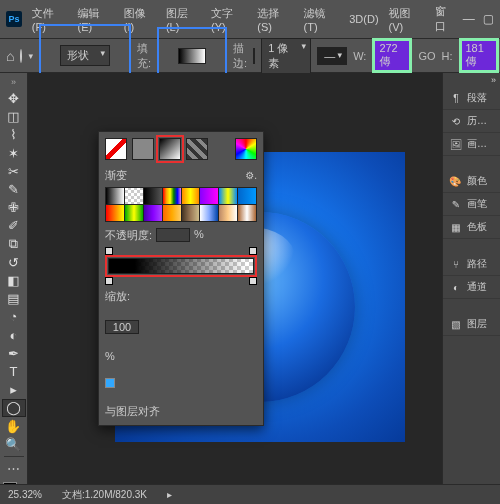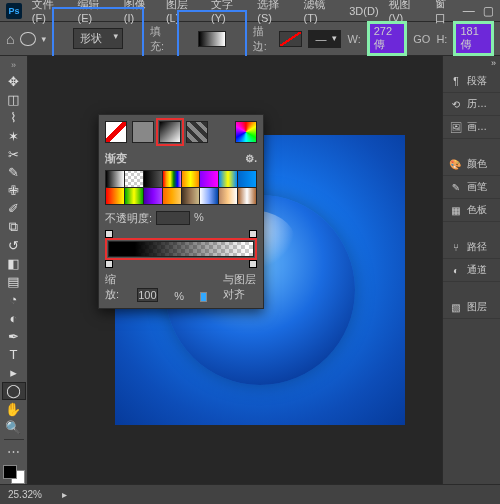--- a/index.html
+++ b/index.html
@@ -1,19 +1,19 @@
 <!DOCTYPE html>
 <html><head>
 <meta charset="utf-8">
 <style>
   * { box-sizing: border-box; margin: 0; padding: 0; font-family: "Microsoft YaHei", sans-serif; }
   body { width: 500px; height: 504px; background: #535353; color: #ccc; font-size: 11px; overflow: hidden; position: relative; }
   
   
-  .menubar { height: 22px; background: #535353; display: flex; align-items: center; padding: 0 6px; gap: 2px; border-bottom: 1px solid #2a2a2a; }
+  .menubar { height: 39px; background: #535353; display: flex; align-items: center; padding: 0 6px; gap: 2px; border-bottom: 1px solid #2a2a2a; }
   .menubar .ps-icon { width: 16px; height: 16px; background: #001e36; color: #31a8ff; font-weight: bold; font-size: 9px; display: flex; align-items: center; justify-content: center; border-radius: 2px; margin-right: 4px; }
   .menubar .menu-item { padding: 2px 4px; cursor: pointer; }
   .menubar .win-controls { margin-left: auto; display: flex; gap: 8px; font-size: 12px; }
   
   
   .optionsbar { height: 34px; background: #535353; display: flex; align-items: center; padding: 0 6px; gap: 6px; border-bottom: 1px solid #2a2a2a; }
   .optionsbar .home-icon { font-size: 14px; }
   .optionsbar .shape-icon { width: 18px; height: 14px; border: 1.5px solid #ccc; border-radius: 50%; }
   .optionsbar .drop { background: #3f3f3f; border: 1px solid #222; padding: 2px 16px 2px 6px; position: relative; min-width: 50px; }
   .optionsbar .drop::after { content: "▾"; position: absolute; right: 4px; top: 2px; font-size: 9px; }
@@ -60,21 +60,21 @@
   .swatch-row { display: flex; gap: 5px; margin-bottom: 8px; }
   .sw { width: 22px; height: 22px; border: 1px solid #222; cursor: pointer; }
   .sw.nofill { background: #fff; position: relative; }
   .sw.nofill::after { content: ""; position: absolute; inset: 0; background: linear-gradient(to bottom right, transparent 42%, #e00 42%, #e00 58%, transparent 58%); }
   .sw.solid { background: #888; }
   .sw.grad { background: linear-gradient(135deg, #000, #fff); }
   .sw.grad.hl { outline: 2px solid #e93030; outline-offset: 1px; }
   .sw.pattern { background: repeating-linear-gradient(45deg, #333 0 4px, #888 4px 8px); }
   .sw.picker { background: conic-gradient(red, yellow, lime, cyan, blue, magenta, red); margin-left: auto; }
   
-  .grad-head { display: flex; justify-content: space-between; align-items: center; margin-bottom: 4px; font-weight: bold; }
+  .grad-head { display: flex; justify-content: space-between; align-items: center; margin-bottom: 4px; }
   .gear { font-size: 10px; }
   .preset-grid { display: grid; grid-template-columns: repeat(8, 1fr); gap: 1px; background: #222; padding: 1px; margin-bottom: 6px; }
   .preset { height: 16px; }
   
   .opacity-row { display: flex; align-items: flex-start; gap: 4px; margin-bottom: 6px; }
   .tinybox { background: #3f3f3f; border: 1px solid #222; width: 34px; height: 14px; }
   
   .grad-editor { position: relative; padding: 6px 0; }
   .grad-editor .hl-box { border: 2px solid #e93030; padding: 1px; }
   .grad-bar { height: 16px; background: linear-gradient(to right, #000 0%, #000 18%, rgba(0,0,0,0) 95%), repeating-conic-gradient(#ccc 0% 25%, #fff 0% 50%) 0/8px 8px; border: 1px solid #222; }
@@ -84,21 +84,21 @@
   .stop.bl { bottom: -2px; left: 0; }
   .stop.br { bottom: -2px; right: 0; }
   
   .grad-opts { display: flex; align-items: center; gap: 4px; margin-top: 8px; flex-wrap: wrap; }
   .chk { width: 10px; height: 10px; border: 1px solid #888; display: inline-block; }
   .chk.on { background: #31a8ff; }
   .ang-dial { width: 16px; height: 16px; border: 1px solid #888; border-radius: 50%; position: relative; }
   .ang-dial::after { content: ""; position: absolute; width: 1px; height: 7px; background: #ccc; left: 7px; top: 0; }
   .rev-ico { font-size: 11px; }
   
-  .grad-opts2 { display: flex; align-items: flex-end; gap: 16px; margin-top: 6px; }
+  .grad-opts2 { display: flex; align-items: flex-start; gap: 16px; margin-top: 6px; flex-direction: column; }
 </style>
 </head>
 <body>
 
 <div class="menubar">
   <div class="ps-icon">Ps</div>
   <div class="menu-item">文件(F)</div>
   <div class="menu-item">编辑(E)</div>
   <div class="menu-item">图像(I)</div>
   <div class="menu-item">图层(L)</div>
@@ -120,20 +120,21 @@
   <span style="font-size:9px;">▾</span>
   <div class="hl">
     <div class="drop">形状</div>
   </div>
   <span class="lbl">填充:</span>
   <div class="hl">
     <div class="fill-swatch"></div>
   </div>
   <span class="lbl">描边:</span>
   <div class="stroke-swatch"></div>
+  <div class="drop">1 像素</div>
   <div class="drop" style="min-width:30px;background:linear-gradient(to right,#222,#222);">—</div>
   <span class="lbl">W:</span>
   <span class="numbox">272 傳</span>
   <span class="lbl">GO</span>
   <span class="lbl">H:</span>
   <span class="numbox">181 傳</span>
 </div>
 
 <div class="workspace">
 
@@ -268,14 +269,15 @@
       <div class="tinybox" style="text-align:center;line-height:12px;">100</div>
       <span>%</span>
       <span class="chk on"></span>
       <span>与图层对齐</span>
     </div>
   </div>
 </div>
 
 <div class="statusbar">
   <span>25.32%</span>
+  <span>文档:1.20M/820.3K</span>
   <span>▸</span>
 </div>
 
 </body></html>

